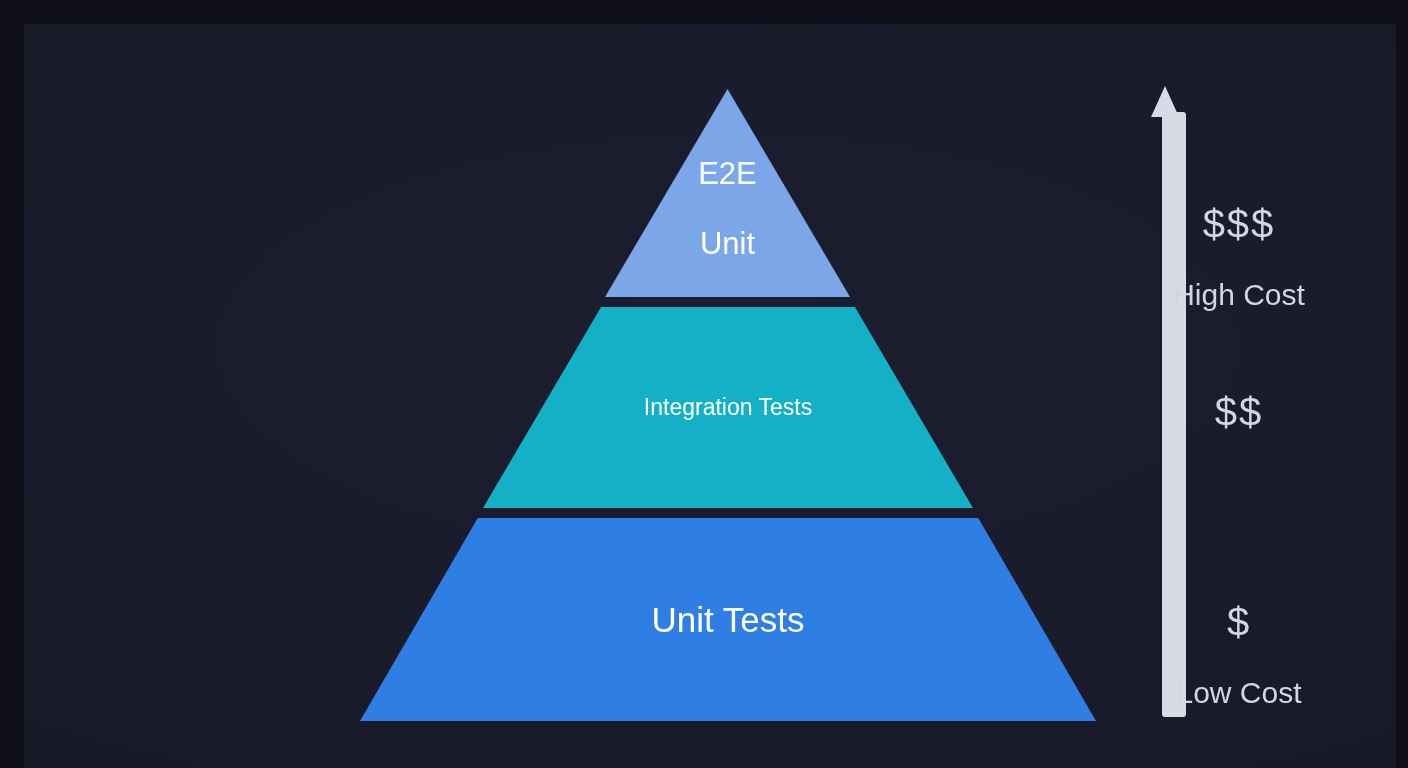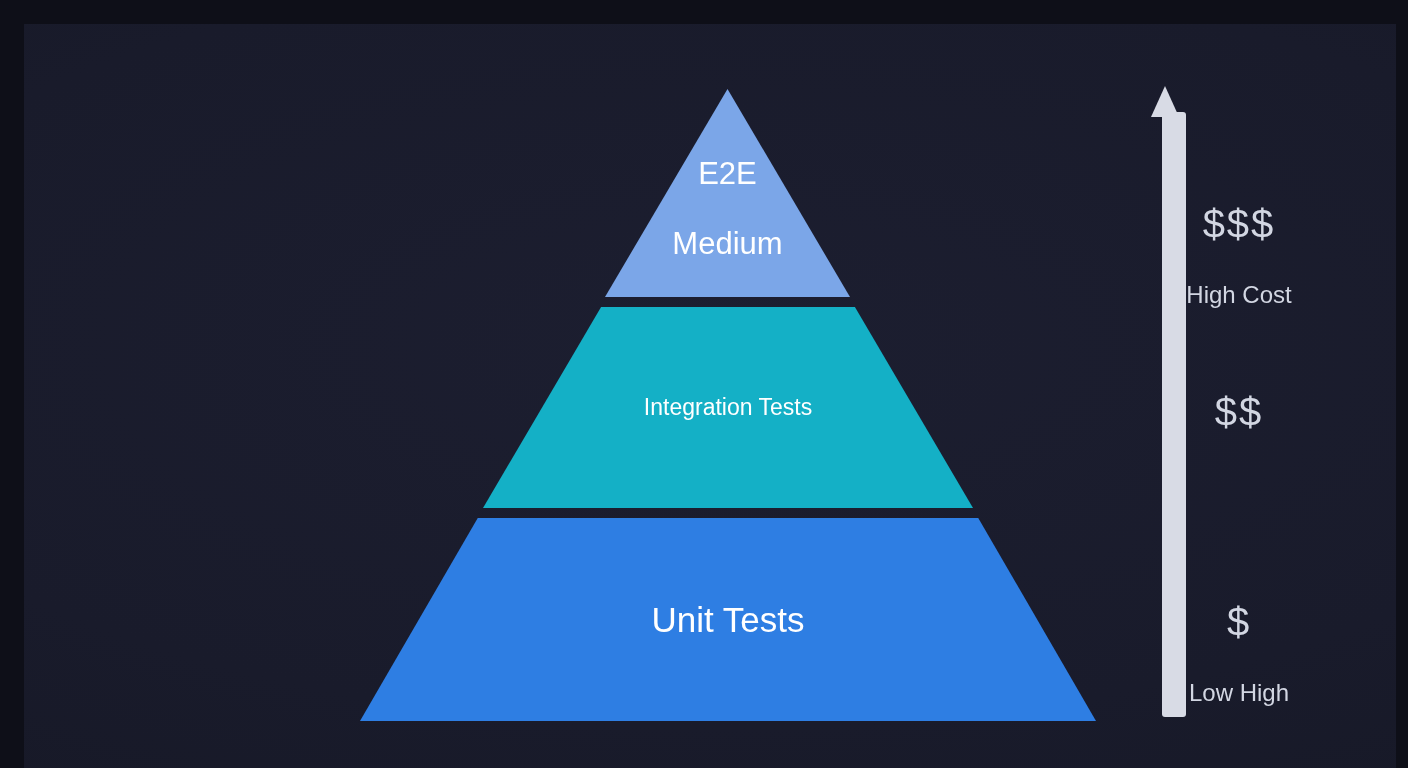--- a/index.html
+++ b/index.html
@@ -69,35 +69,35 @@
   .cost-level.high   { top: 154px; }
   .cost-level.medium { top: 342px; }
   .cost-level.low    { top: 552px; }
   .cost-symbol {
     font-size: 40px;
     line-height: 44px;
     font-weight: 500;
     letter-spacing: 2px;
   }
   .cost-label {
-    font-size: 24px;
+    font-size: 30px;
     line-height: 24px;
     margin-top: 13px;
     font-weight: 400;
   }
 </style>
 </head>
 <body>
 
 <div class="stage">
 
   <div>
     <div class="tier tier-e2e" style="background-color: rgb(123, 166, 232);">
       <div>E2E</div>
-      <div>Medium</div>
+      <div>Unit</div>
     </div>
 
     <div class="tier tier-integration" style="background-color: rgb(20, 176, 198);">
       <div>Integration Tests</div>
     </div>
 
     <div class="tier tier-unit" style="background-color: rgb(46, 126, 227);">
       <div>Unit Tests</div>
     </div>
   </div>
@@ -110,17 +110,17 @@
       <div class="cost-symbol">$$$</div>
       <div class="cost-label">High Cost</div>
     </div>
 
     <div class="cost-level medium" style="color: rgb(210, 214, 226);">
       <div class="cost-symbol">$$</div>
     </div>
 
     <div class="cost-level low" style="color: rgb(210, 214, 226);">
       <div class="cost-symbol">$</div>
-      <div class="cost-label">Low High</div>
+      <div class="cost-label">Low Cost</div>
     </div>
   </div>
 
 </div>
 
 </body></html>

